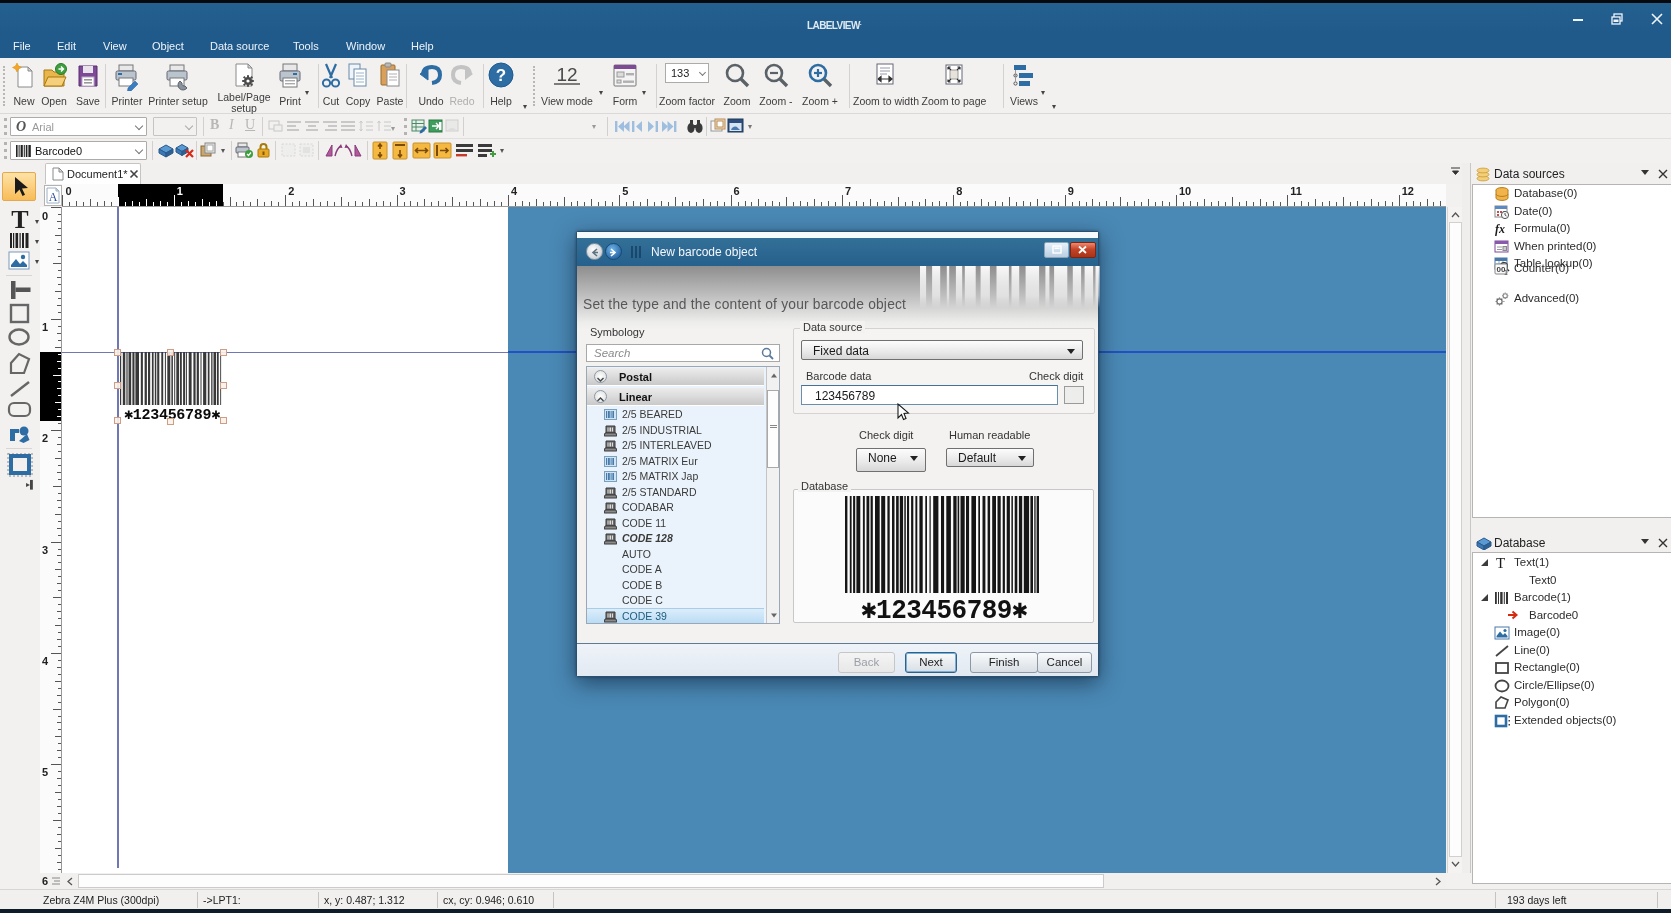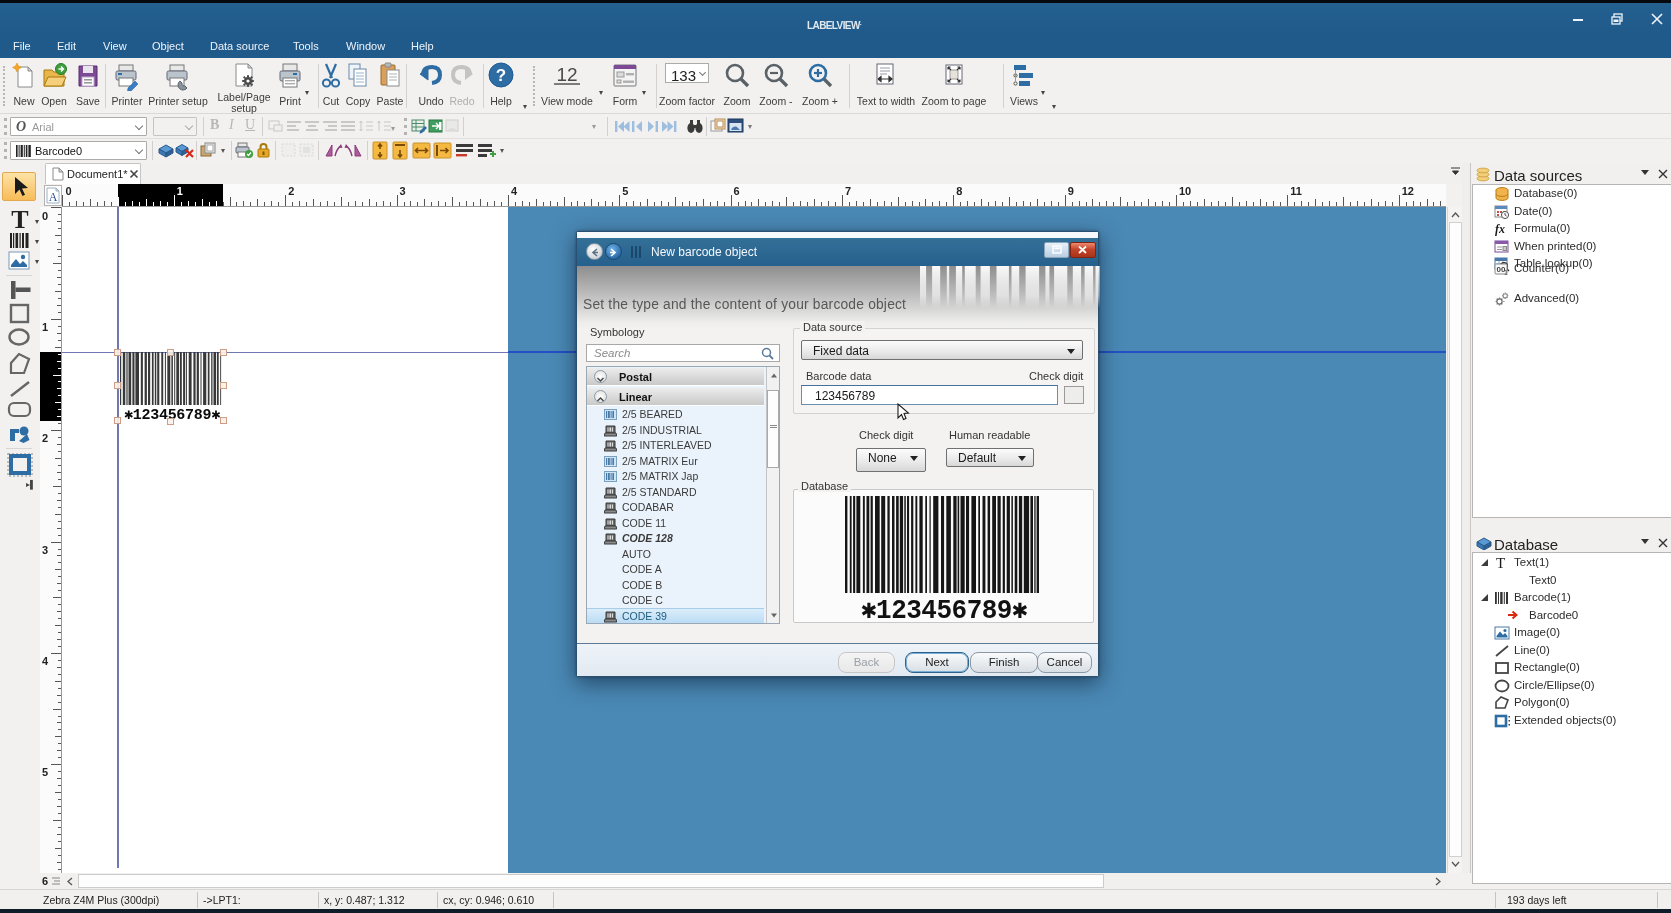--- a/index.html
+++ b/index.html
@@ -49,21 +49,21 @@
 .hnd{position:absolute;width:7px;height:7px;background:rgba(250,242,235,.9);border:1.4px solid #cf9d83}
 
 #vsb{left:1447px;top:207px;width:15px;height:666px;background:#f4f3f2;border-left:1px solid #d7d5d3}
 #vsbthumb{position:absolute;left:1px;top:15px;width:13px;height:635px;background:#fdfdfd;border:1px solid #d2d0ce}
 #hsbrow{left:40px;top:873px;width:1406px;height:16px;background:#f1f0ef}
 #hsbthumb{position:absolute;left:38px;top:1px;width:1026px;height:14px;background:#fdfdfd;border:1px solid #cdcbc9}
 
 #rsplit{left:1462px;top:163px;width:9px;height:710px;background:#efeeed;border-right:1px solid #c9c7c5}
 #rpanel{left:1471px;top:163px;width:200px;height:710px;background:#f1f0ef}
 .phead{position:absolute;left:0;width:200px;height:20px}
-.phead .t{position:absolute;left:23px;top:3px;font-size:15px;color:#222}
+.phead .t{position:absolute;left:23px;top:3px;font-size:12px;color:#222}
 .pbody{position:absolute;left:1px;width:199px;background:#fff;border:1px solid #b7b5b3;border-right:none}
 .trow{position:absolute;left:0;width:198px;height:17.5px;font-size:11.5px;color:#2c2c2c;white-space:nowrap}
 .trow .tx{position:absolute;left:41px;top:2px}
 .trow .tx2{position:absolute;left:56px;top:2px}
 .trow svg{position:absolute;left:21px;top:1px}
 .exp{position:absolute;left:8px;top:5px;width:0;height:0;border-left:7px solid transparent;border-bottom:7px solid #3c3c3c}
 
 #statusbar{left:0;top:889px;width:1671px;height:20px;background:#f1f0ef;border-top:1px solid #d8d6d4}
 .st{position:absolute;top:4px;font-size:10.5px;color:#1c1c1c;white-space:nowrap}
 .stsep{position:absolute;top:2px;width:1px;height:16px;background:#c6c4c2}
@@ -84,21 +84,21 @@
 #symlist{position:absolute;left:9px;top:134px;width:194px;height:258px;background:#eaf3fb;border:1px solid #9aa8b5}
 .lhead{position:absolute;left:0;width:177px;height:18px;background:linear-gradient(#ececec,#c9c9c9);border-bottom:1px solid #fff}
 .lhead .cb{position:absolute;left:7px;top:2px;width:13px;height:13px;border-radius:50%;border:1px solid #8a9aa8;background:radial-gradient(#fff,#dcdcdc);color:#444;font-size:8px;text-align:center;line-height:12px}
 .lhead .t{position:absolute;left:32px;top:3px;font-weight:bold;font-size:11px;color:#111}
 .li{position:absolute;left:0;width:177px;height:15.5px;font-size:10.5px;color:#3a3a3a;white-space:nowrap}
 .li .t{position:absolute;left:35px;top:1px}
 .li svg{position:absolute;left:17px;top:2px}
 #lisel{background:linear-gradient(#dcedfa,#b9dcf5);border-top:1px solid #a8cde8;color:#215e7e}
 #lsb{position:absolute;right:0;top:0;width:13px;height:256px;background:#f1f1f1;border-left:1px solid #c4c4c4}
 #lsbthumb{position:absolute;left:0px;top:23px;width:12px;height:78px;background:#fdfdfd;border:1px solid #a9a9a9}
-.dbtn{position:absolute;top:419px;height:21px;background:linear-gradient(#f9fafb,#e7ebef 55%,#d8dee4);border:1px solid #8c98a4;border-radius:8px;font-size:11.5px;color:#222;text-align:center;line-height:19px}
+.dbtn{position:absolute;top:419px;height:21px;background:linear-gradient(#f9fafb,#e7ebef 55%,#d8dee4);border:1px solid #8c98a4;border-radius:3px;font-size:11.5px;color:#222;text-align:center;line-height:19px}
 #btnbar{position:absolute;left:0;top:411px;width:521px;height:33px;background:linear-gradient(#eef3f9,#e2e9f1);border-top:1px solid #5e7a94}
 .dgrip{position:absolute;width:2px;height:12px;background:rgba(8,40,66,.5)}
 </style></head>
 <body>
 <div class="abs" id="topstrip"></div>
 <div class="abs" id="titlebar">
  <div class="abs" id="apptitle">LABELVIEW<span style="font-size:7px;vertical-align:4px">.</span></div>
  <div class="abs winbtn" style="left:1570px;top:8px;width:16px"><svg width="16" height="16">
         <rect x="3" y="8" width="10" height="2" fill="#eef4fa"></rect>
       </svg></div>
@@ -277,21 +277,21 @@
         <rect x="16" y="12" width="8" height="2.4" fill="#b0b0b0"></rect>
         <rect x="7" y="19" width="4" height="3" fill="#dcdcdc" stroke="#999"></rect>
         <rect x="13" y="19.5" width="11" height="2.4" fill="#b0b0b0"></rect>
       </svg>
       <div class="lbl">Form</div>
     </div>
  <div class="ddv" style="left:642px;top:30px">▾</div>
  <div class="sep1" style="left:656px"></div>
  <div class="t1" style="left:661px;width:52px">
       <div style="width:44px;height:20px;margin:2px auto 6px;background:#fff;border:1px solid #ababaa;position:relative">
-        <span style="font-size:15px;position:absolute;left:5px;top:3px">133</span>
+        <span style="font-size:11px;position:absolute;left:5px;top:3px">133</span>
         <span style="position:absolute;right:3px;top:6px;width:5px;height:5px;border-right:1.3px solid #777;border-bottom:1.3px solid #777;transform:rotate(45deg)"></span>
       </div>
       <div class="lbl">Zoom factor</div>
     </div>
  <div class="t1" style="left:718px;width:38px">
       <svg width="30" height="30">
         <circle cx="13" cy="12" r="8" fill="none" stroke="#5a6268" stroke-width="2.6"></circle>
         <line x1="19" y1="18" x2="26" y2="25" stroke="#5a6268" stroke-width="3.4"></line>
       </svg>
       <div class="lbl">Zoom</div>
@@ -317,21 +317,21 @@
  <div class="t1" style="left:853px;width:66px">
       <svg width="26" height="30">
         <rect x="4" y="3" width="16" height="20" fill="#fff" stroke="#667"></rect>
         <g stroke="#99a">
           <line x1="7" y1="7" x2="17" y2="7"></line>
           <line x1="7" y1="10" x2="17" y2="10"></line>
           <line x1="7" y1="13" x2="14" y2="13"></line>
         </g>
         <path d="M5 18 h14 M5 18 l3 -2.5 v5 l-3 -2.5 M19 18 l-3 -2.5 v5 z" stroke="#333" fill="#333" stroke-width="1.2"></path>
       </svg>
-      <div class="lbl">Text to width</div>
+      <div class="lbl">Zoom to width</div>
     </div>
  <div class="t1" style="left:922px;width:64px">
       <svg width="26" height="30">
         <rect x="5" y="4" width="16" height="19" fill="#fff" stroke="#667"></rect>
         <rect x="9" y="9" width="8" height="9" fill="#e8e3da" stroke="#999"></rect>
         <g stroke="#333" stroke-width="1.2">
           <path d="M7 6 l3 3 M7 6 h2.6 M7 6 v2.6"></path>
           <path d="M19 6 l-3 3 M19 6 h-2.6 M19 6 v2.6"></path>
           <path d="M7 21 l3 -3 M7 21 h2.6 M7 21 v-2.6"></path>
           <path d="M19 21 l-3 -3 M19 21 h-2.6 M19 21 v-2.6"></path>
@@ -1851,16 +1851,16 @@
           <rect x="185.4" y="0" width="2.6" height="97" fill="#161616"></rect>
           <rect x="189.3" y="0" width="1.3" height="97" fill="#161616"></rect>
           <rect x="191.6" y="0" width="2.4" height="97" fill="#161616"></rect>
         </svg>
       </div>
   <div style="position:absolute;left:40px;top:104px;width:220px;text-align:center;font-size:26px;font-weight:bold;font-family:'Liberation Mono',monospace;letter-spacing:-0.5px;color:#111;transform:scaleY(1.05)">✱123456789✱</div>
  </div>
  <div class="glbl" style="left:221px;top:248px;background:#f3f2f1;padding:0 3px">Database</div>
  <div id="btnbar">
   <div class="dbtn" style="left:261px;top:8px;width:57px;color:#9aa0a6;border-color:#c6c6c6;background:linear-gradient(#f4f4f4,#e8e8e8)">Back</div>
-  <div class="dbtn" style="left:328px;top:8px;width:64px;border:1px solid #2c628b;box-shadow:inset 0 0 0 1px #7ab0d8">Next</div>
+  <div class="dbtn" style="left:328px;top:8px;width:52px;border:1px solid #2c628b;box-shadow:inset 0 0 0 1px #7ab0d8">Next</div>
   <div class="dbtn" style="left:393px;top:8px;width:68px">Finish</div>
   <div class="dbtn" style="left:460px;top:8px;width:55px">Cancel</div>
  </div>
 </div>
 </body></html>

